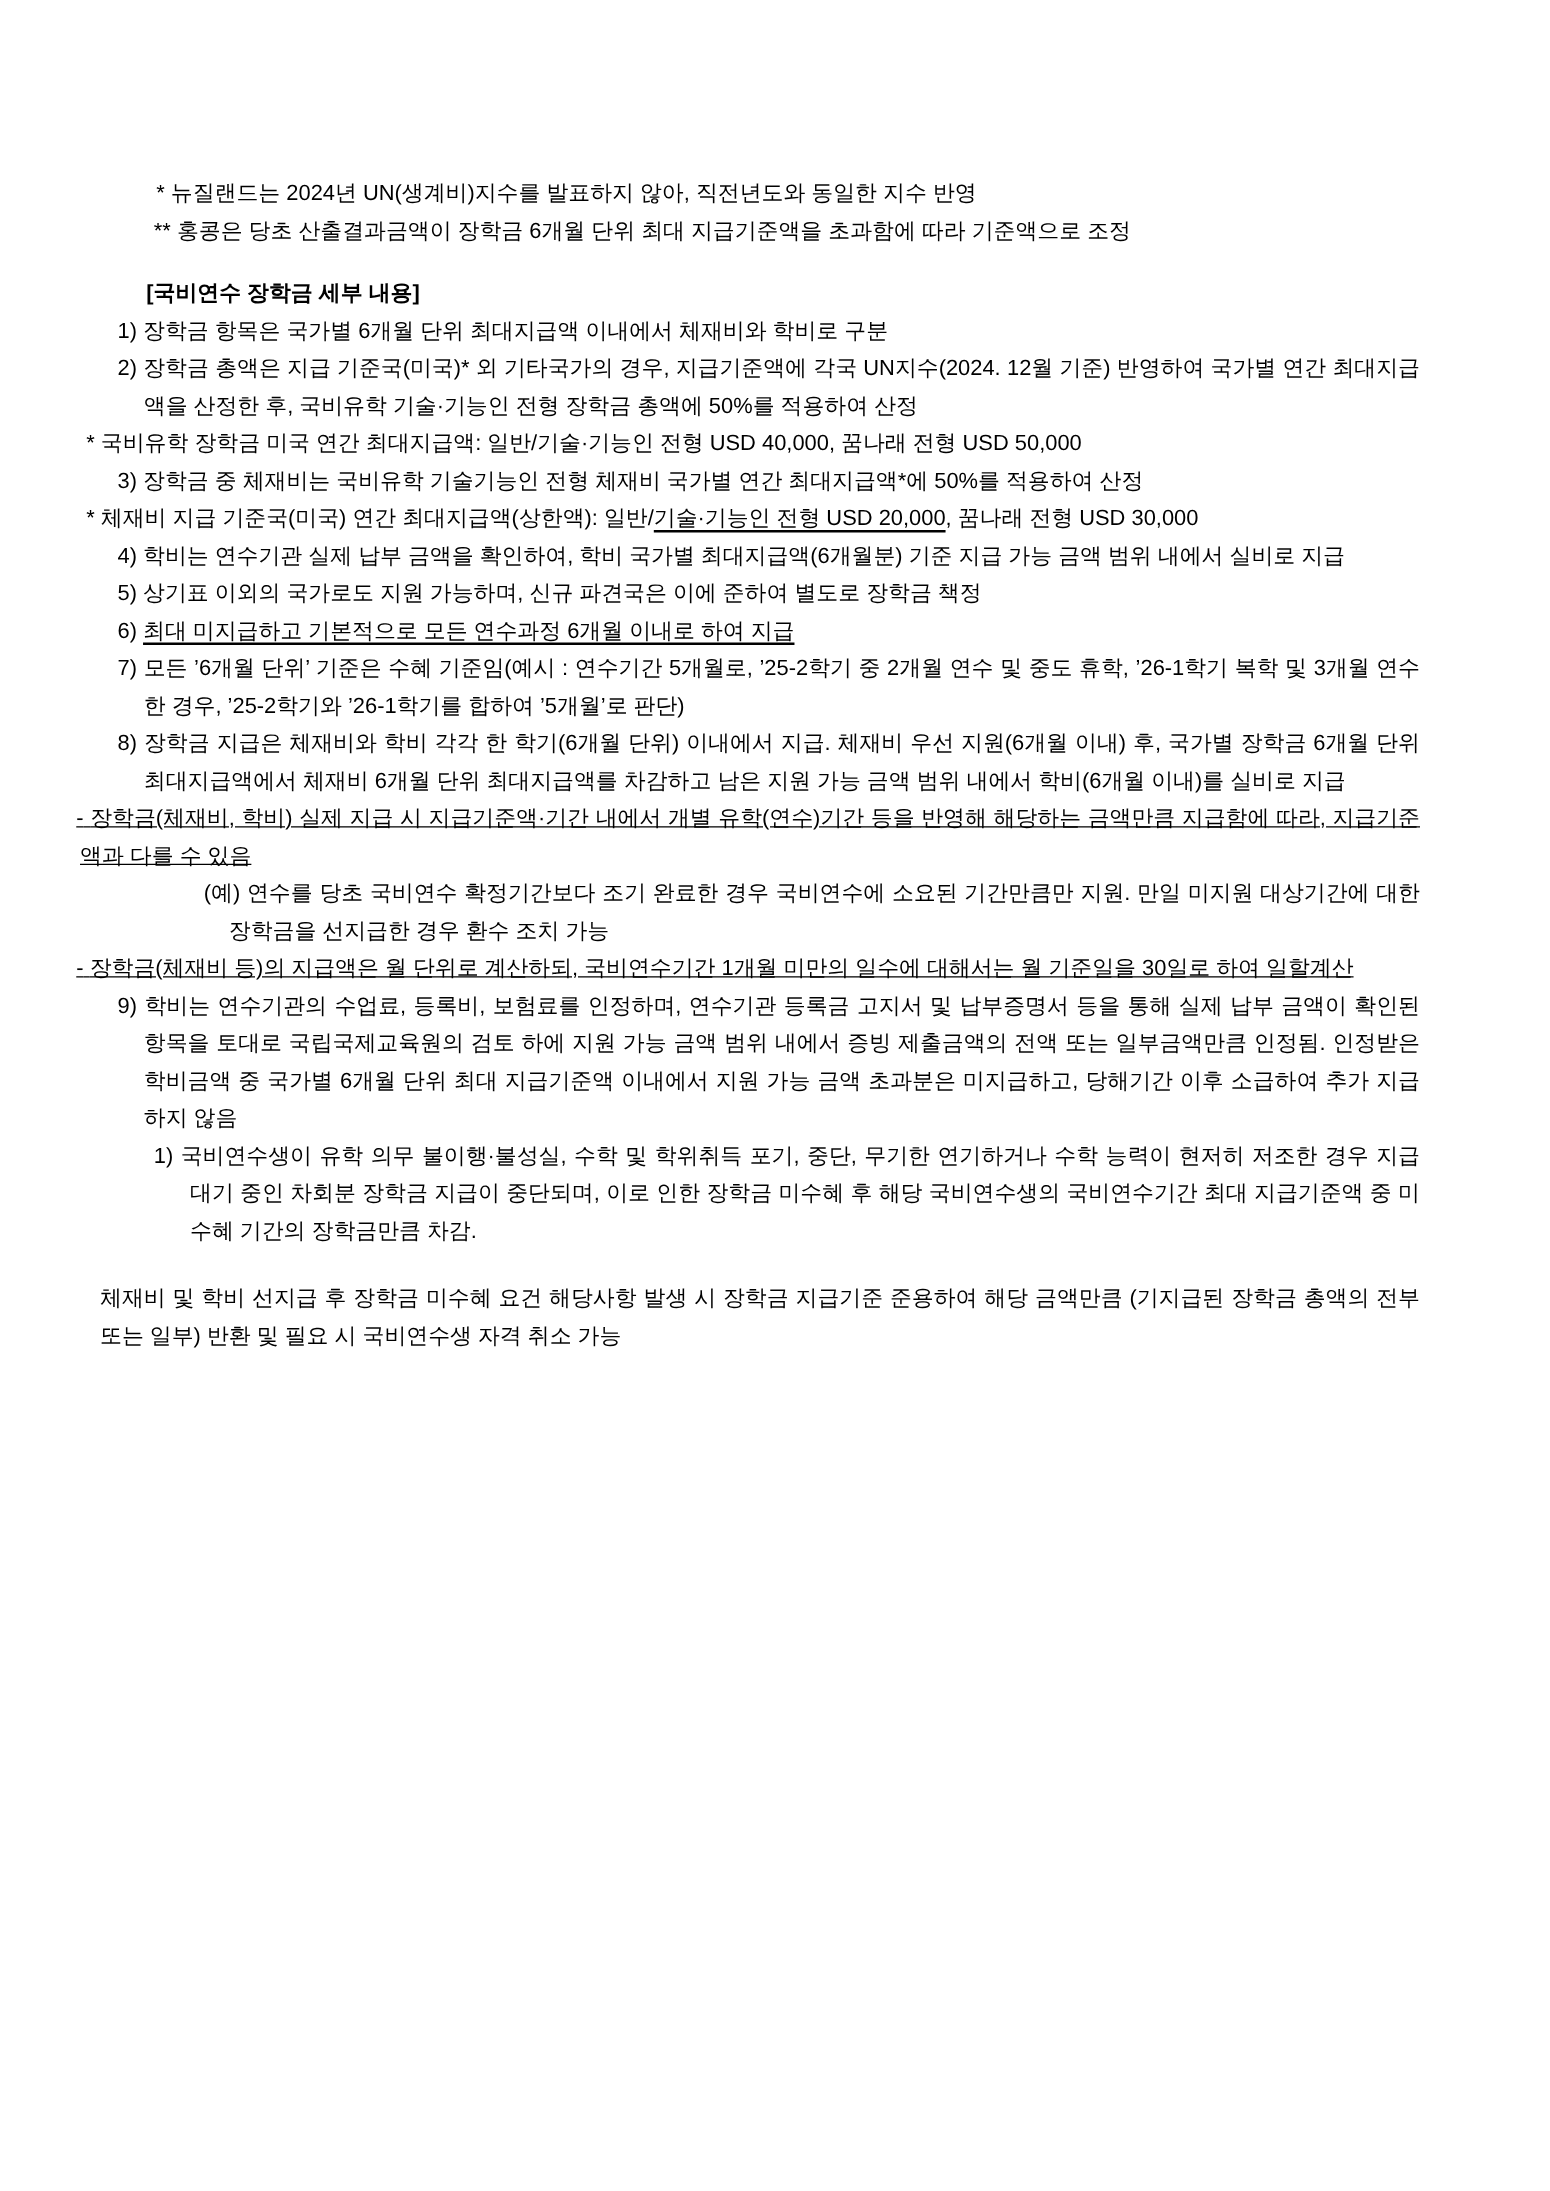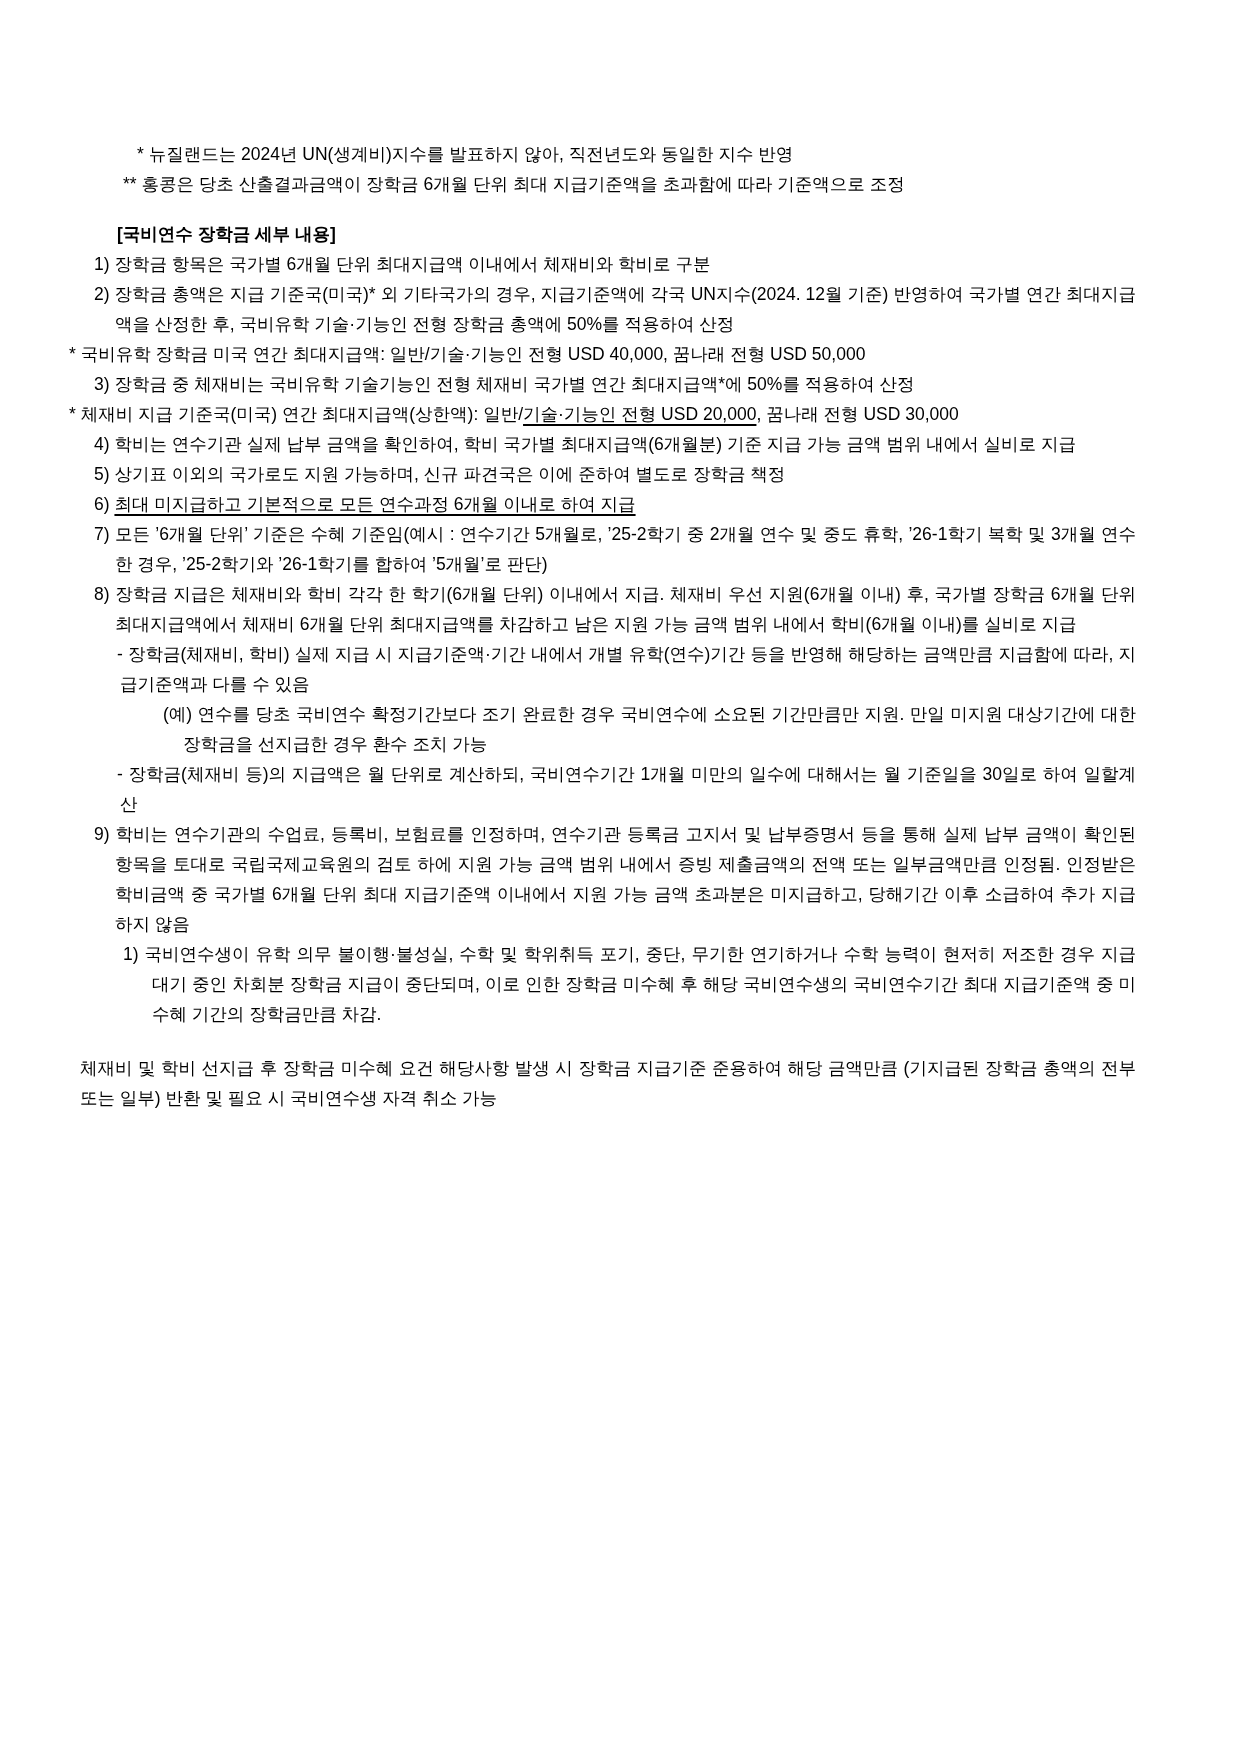--- a/index.html
+++ b/index.html
@@ -20,26 +20,26 @@
     -webkit-font-smoothing: antialiased;
   }
   .para {
     margin: 0;
     line-height: 30px;
     text-align: justify;
     word-break: normal;
   }
   .marker { white-space: nowrap; }
   
-  .lvl-note1  { padding-left: 141px; text-indent: -16px; margin-left: 12px; }
+  .lvl-note1  { padding-left: 141px; text-indent: -16px; }
   .lvl-note2  { padding-left: 142px; text-indent: -19px; }
   .lvl-item   { padding-left: 115px; text-indent: -21px; }
   .lvl-item10 { padding-left: 152px; text-indent: -29px; }
   .lvl-star   { padding-left: 84px; text-indent: -15px; }
-  .lvl-dash   { padding-left: 120px; text-indent: -3px;  }
+  .lvl-dash   { padding-left: 64px; text-indent: -3px; text-decoration: underline;  }
   .lvl-ex     { padding-left: 183px; text-indent: -20px; }
   .lvl-plain  { padding-left: 80px; margin-top: 24px; }
   .heading {
     margin: 20px 0 0 0;
     padding-left: 117px;
     font-weight: 700;
     line-height: 30px;
     text-align: left;
   }
   .u {

